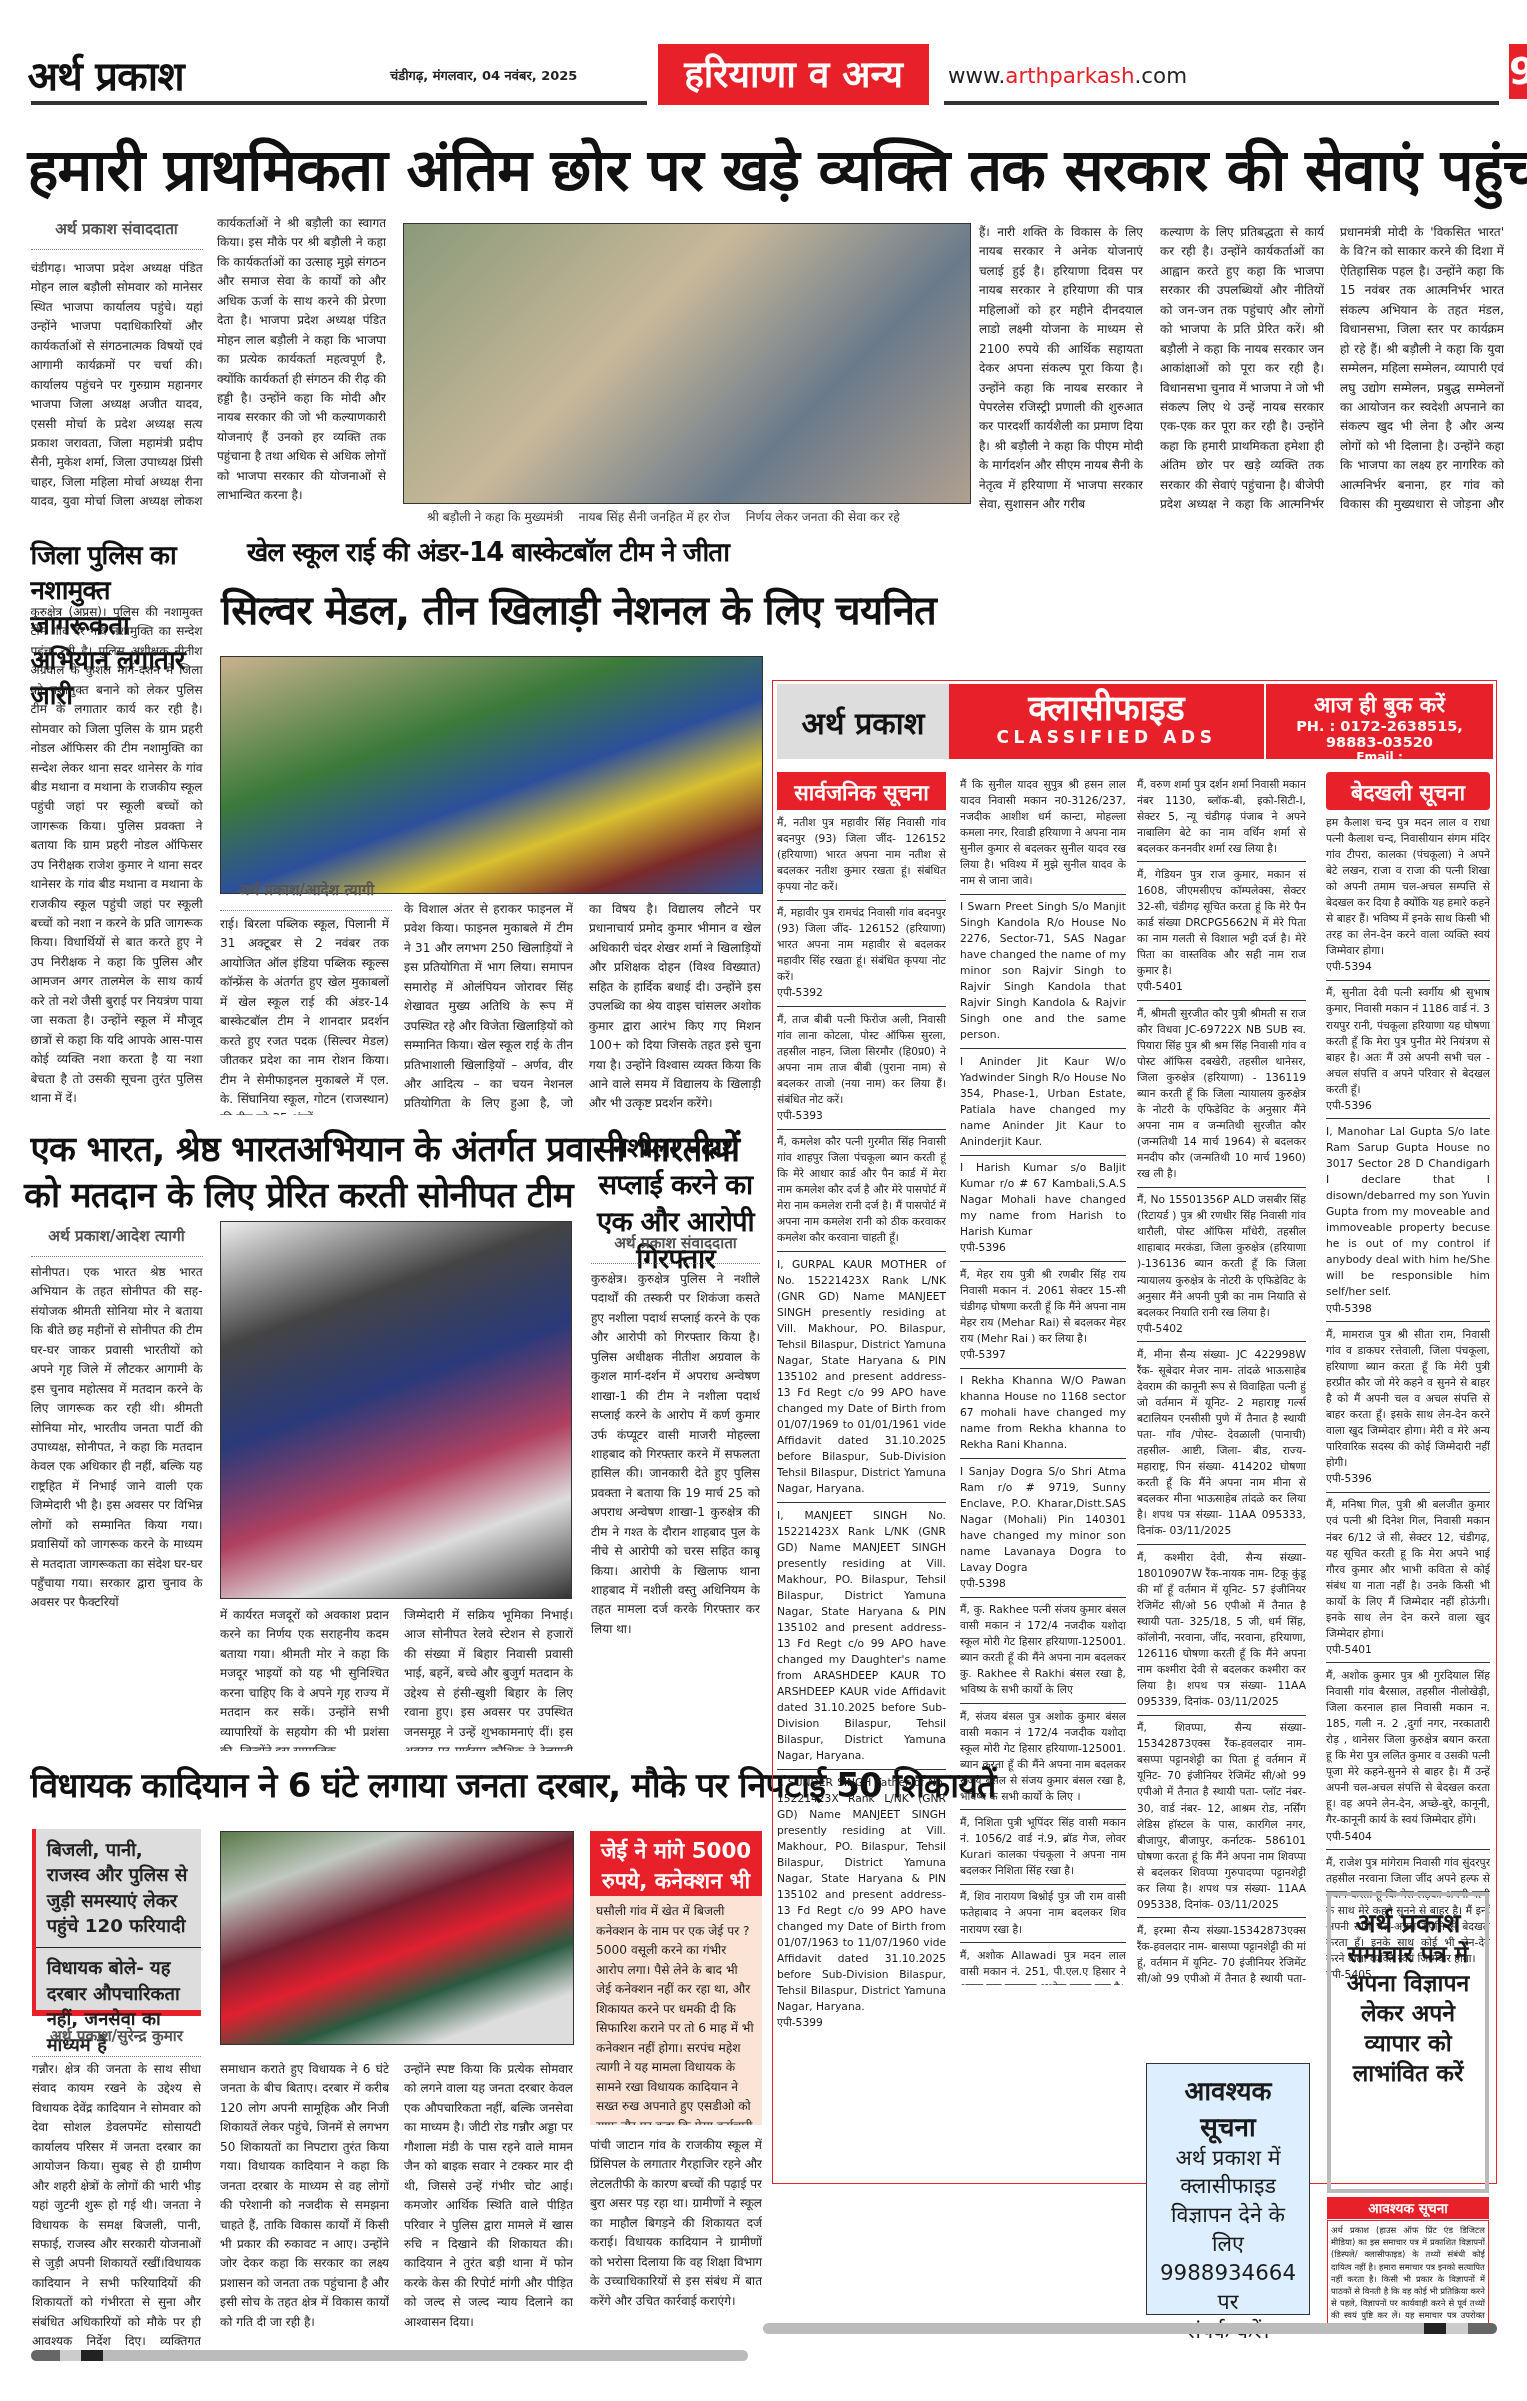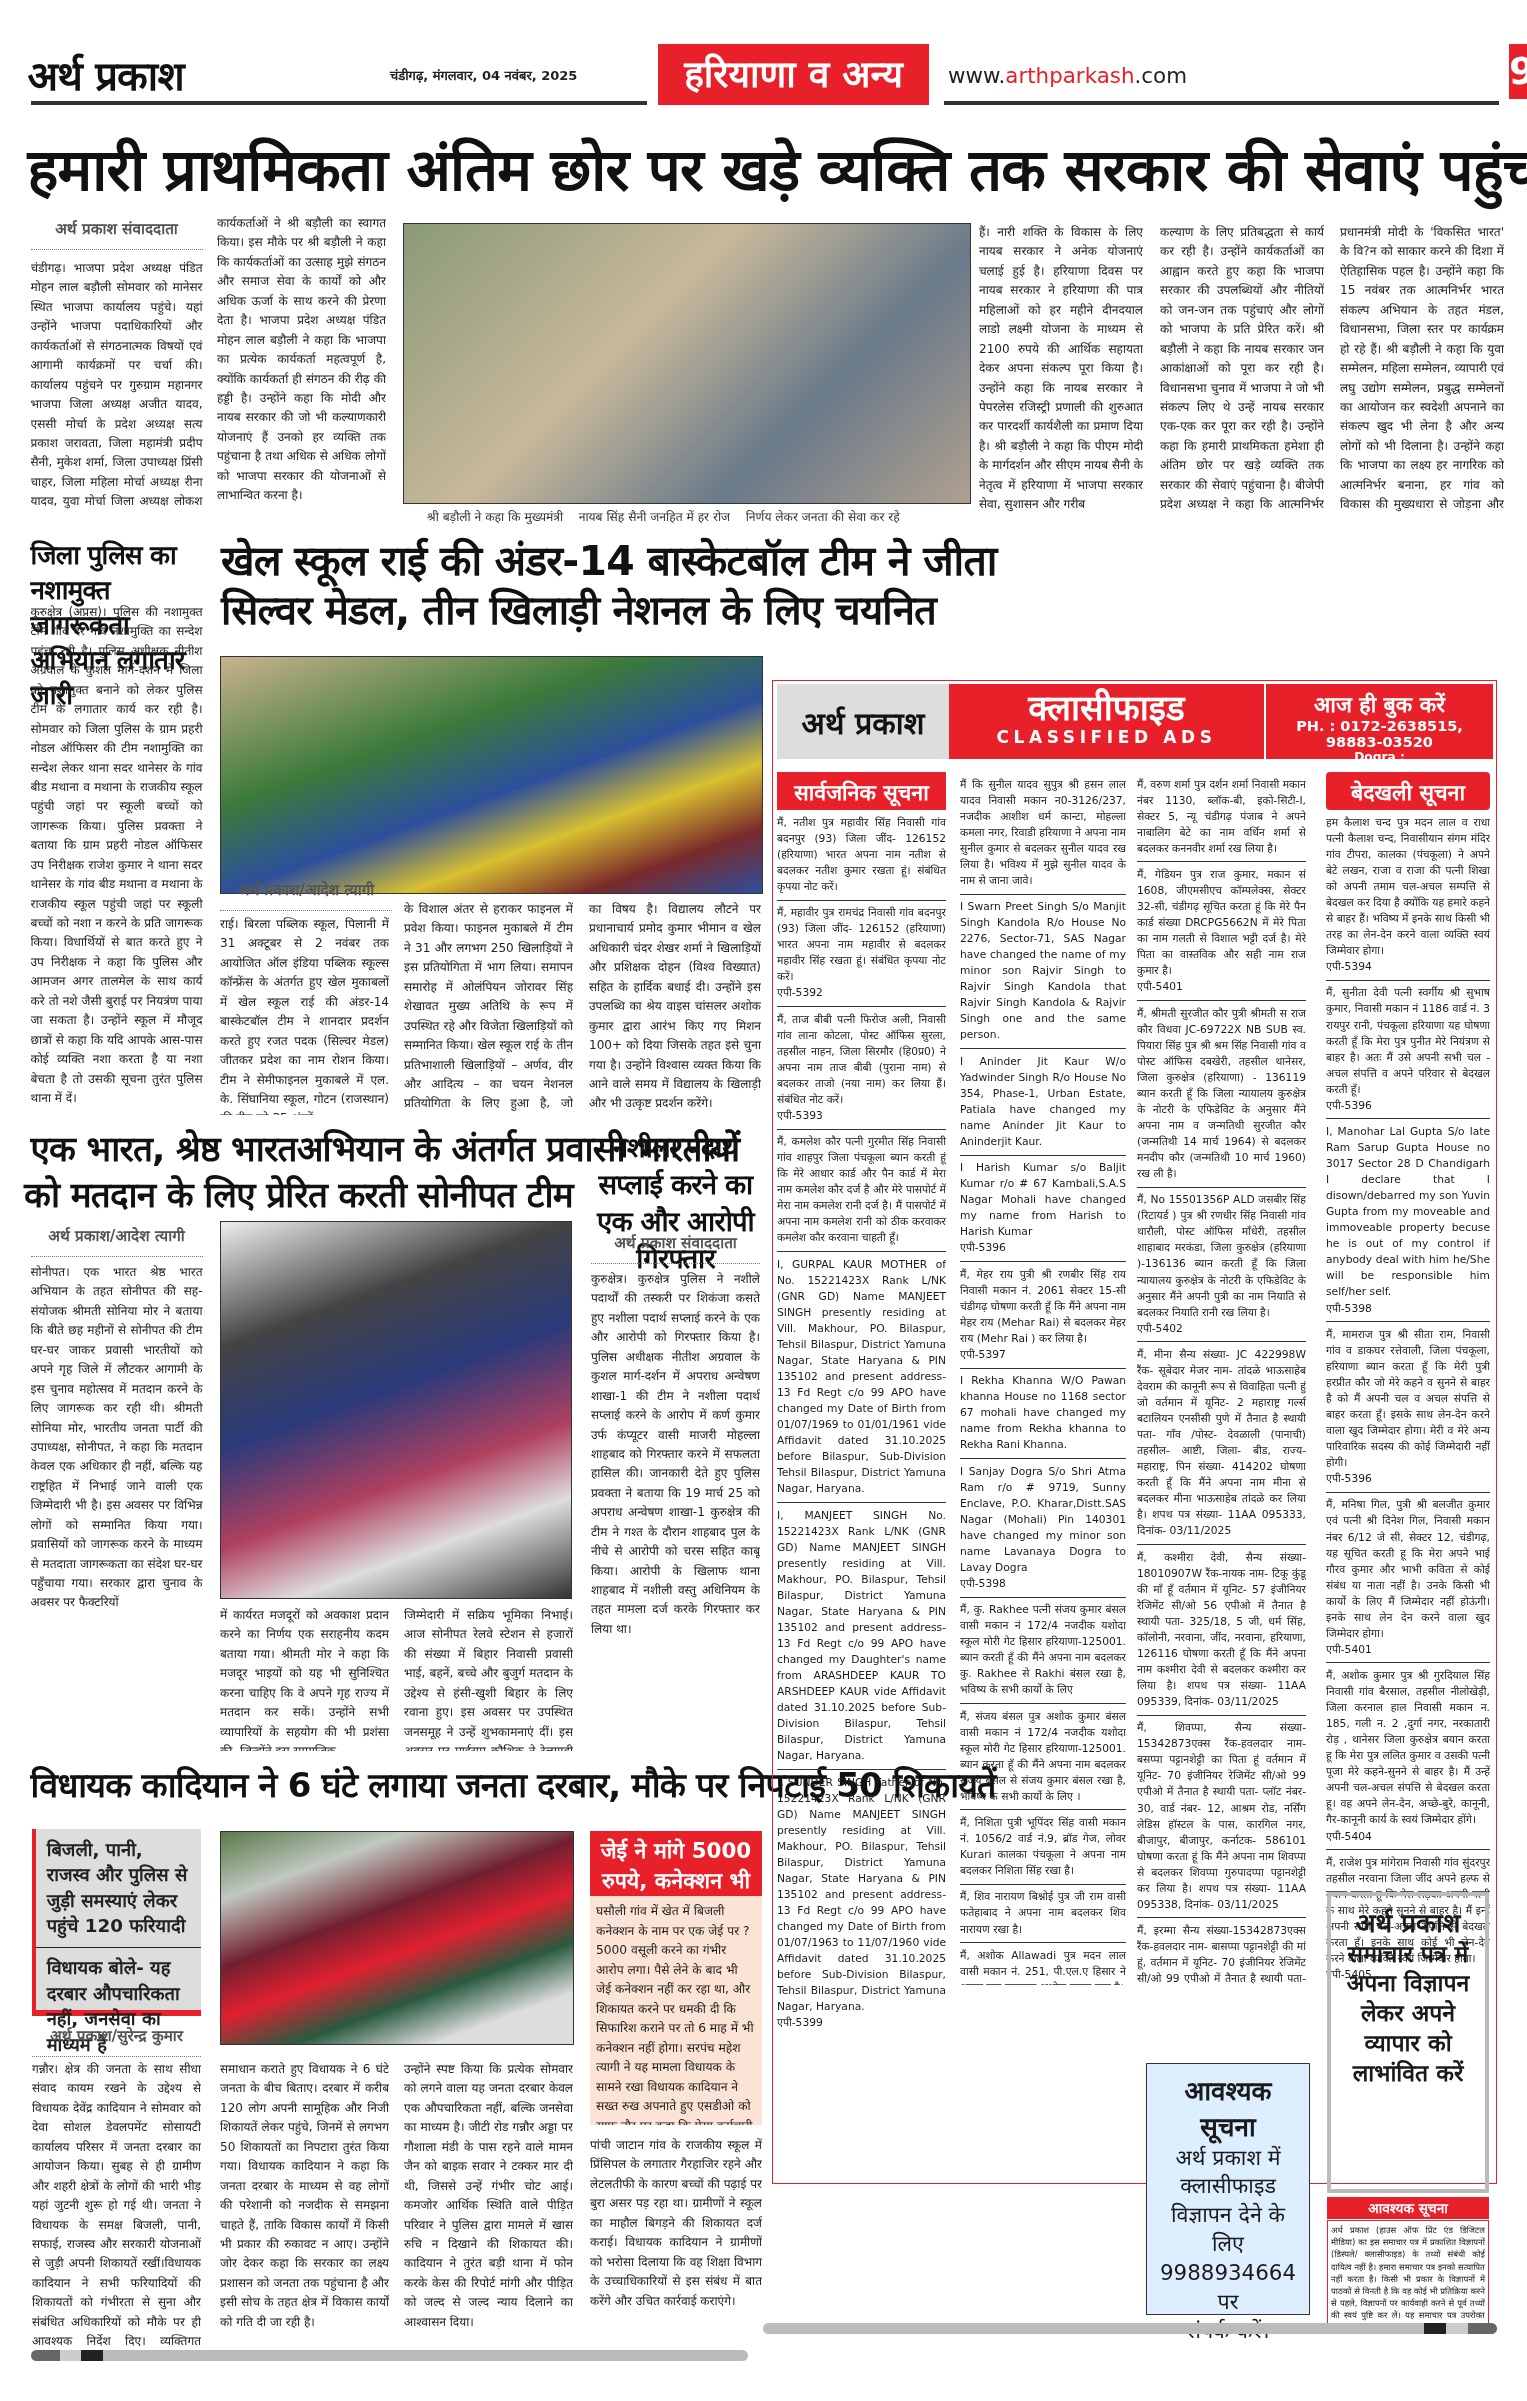--- a/index.html
+++ b/index.html
@@ -67,21 +67,21 @@
 <div class="abs body-text" style="left:217px;top:214px;width:169px;height:298px;overflow:hidden">कार्यकर्ताओं ने श्री बड़ौली का स्वागत किया। इस मौके पर श्री बड़ौली ने कहा कि कार्यकर्ताओं का उत्साह मुझे संगठन और समाज सेवा के कार्यों को और अधिक ऊर्जा के साथ करने की प्रेरणा देता है। भाजपा प्रदेश अध्यक्ष पंडित मोहन लाल बड़ौली ने कहा कि भाजपा का प्रत्येक कार्यकर्ता महत्वपूर्ण है, क्योंकि कार्यकर्ता ही संगठन की रीढ़ की हड्डी है। उन्होंने कहा कि मोदी और नायब सरकार की जो भी कल्याणकारी योजनाएं हैं उनको हर व्यक्ति तक पहुंचाना है तथा अधिक से अधिक लोगों को भाजपा सरकार की योजनाओं से लाभान्वित करना है।</div>
 <div class="abs photo" style="left:403px;top:223px;width:568px;height:281px"></div>
 <div class="abs caption" style="left:427px;top:508px;width:542px;white-space:pre">श्री बड़ौली ने कहा कि मुख्यमंत्री    नायब सिंह सैनी जनहित में हर रोज    निर्णय लेकर जनता की सेवा कर रहे</div>
 <div class="abs body-text" style="left:979px;top:223px;width:164px;height:290px;overflow:hidden">हैं। नारी शक्ति के विकास के लिए नायब सरकार ने अनेक योजनाएं चलाई हुई है। हरियाणा दिवस पर नायब सरकार ने हरियाणा की पात्र महिलाओं को हर महीने दीनदयाल लाडो लक्ष्मी योजना के माध्यम से 2100 रुपये की आर्थिक सहायता देकर अपना संकल्प पूरा किया है। उन्होंने कहा कि नायब सरकार ने पेपरलेस रजिस्ट्री प्रणाली की शुरुआत कर पारदर्शी कार्यशैली का प्रमाण दिया है। श्री बड़ौली ने कहा कि पीएम मोदी के मार्गदर्शन और सीएम नायब सैनी के नेतृत्व में हरियाणा में भाजपा सरकार सेवा, सुशासन और गरीब</div>
 <div class="abs body-text" style="left:1160px;top:223px;width:164px;height:290px;overflow:hidden">कल्याण के लिए प्रतिबद्धता से कार्य कर रही है। उन्होंने कार्यकर्ताओं का आह्वान करते हुए कहा कि भाजपा सरकार की उपलब्धियों और नीतियों को जन-जन तक पहुंचाएं और लोगों को भाजपा के प्रति प्रेरित करें। श्री बड़ौली ने कहा कि नायब सरकार जन आकांक्षाओं को पूरा कर रही है। विधानसभा चुनाव में भाजपा ने जो भी संकल्प लिए थे उन्हें नायब सरकार एक-एक कर पूरा कर रही है। उन्होंने कहा कि हमारी प्राथमिकता हमेशा ही अंतिम छोर पर खड़े व्यक्ति तक सरकार की सेवाएं पहुंचाना है। बीजेपी प्रदेश अध्यक्ष ने कहा कि आत्मनिर्भर भारत संकल्प अभियान</div>
 <div class="abs body-text" style="left:1340px;top:223px;width:164px;height:290px;overflow:hidden">प्रधानमंत्री मोदी के 'विकसित भारत' के वि?न को साकार करने की दिशा में ऐतिहासिक पहल है। उन्होंने कहा कि 15 नवंबर तक आत्मनिर्भर भारत संकल्प अभियान के तहत मंडल, विधानसभा, जिला स्तर पर कार्यक्रम हो रहे हैं। श्री बड़ौली ने कहा कि युवा सम्मेलन, महिला सम्मेलन, व्यापारी एवं लघु उद्योग सम्मेलन, प्रबुद्ध सम्मेलनों का आयोजन कर स्वदेशी अपनाने का संकल्प खुद भी लेना है और अन्य लोगों को भी दिलाना है। उन्होंने कहा कि भाजपा का लक्ष्य हर नागरिक को आत्मनिर्भर बनाना, हर गांव को विकास की मुख्यधारा से जोड़ना और हर घर में समृद्धि लाना है।</div>
 
 <div class="abs headline" style="left:30.5px;top:538px;width:172px;font-size:26px;line-height:1.35">जिला पुलिस का नशामुक्त जागरूकता अभियान लगातार जारी</div>
 <div class="abs body-text" style="left:30.5px;top:603px;width:172px;height:513px;overflow:hidden">कुरुक्षेत्र (अप्रस)। पुलिस की नशामुक्त टीम गांव दर गांव नशामुक्ति का सन्देश पहुंचा रही है। पुलिस अधीक्षक नीतीश अग्रवाल के कुशल मार्ग-दर्शन में जिला को नशामुक्त बनाने को लेकर पुलिस टीम के लगातार कार्य कर रही है। सोमवार को जिला पुलिस के ग्राम प्रहरी नोडल ऑफिसर की टीम नशामुक्ति का सन्देश लेकर थाना सदर थानेसर के गांव बीड मथाना व मथाना के राजकीय स्कूल पहुंची जहां पर स्कूली बच्चों को जागरूक किया। पुलिस प्रवक्ता ने बताया कि ग्राम प्रहरी नोडल ऑफिसर उप निरीक्षक राजेश कुमार ने थाना सदर थानेसर के गांव बीड मथाना व मथाना के राजकीय स्कूल पहुंची जहां पर स्कूली बच्चों को नशा न करने के प्रति जागरूक किया। विधार्थियों से बात करते हुए ने उप निरीक्षक ने कहा कि पुलिस और आमजन अगर तालमेल के साथ कार्य करे तो नशे जैसी बुराई पर नियत्रंण पाया जा सकता है। उन्होंने स्कूल में मौजूद छात्रों से कहा कि यदि आपके आस-पास कोई व्यक्ति नशा करता है या नशा बेचता है तो उसकी सूचना तुरंत पुलिस थाना में दें।</div>
 
-<div class="abs headline" style="left:221px;top:538px;width:534px;font-size:41px;text-align:center;white-space:nowrap">खेल स्कूल राई की अंडर-14 बास्केटबॉल टीम ने जीता</div>
+<div class="abs headline" style="left:221px;top:538px;width:534px;font-size:26px;text-align:center;white-space:nowrap">खेल स्कूल राई की अंडर-14 बास्केटबॉल टीम ने जीता</div>
 <div class="abs headline" style="left:221px;top:587px;width:534px;font-size:40px;text-align:center;white-space:nowrap">सिल्वर मेडल, तीन खिलाड़ी नेशनल के लिए चयनित</div>
 <div class="abs photo photo2" style="left:220px;top:656px;width:543px;height:238px"></div>
 <div class="abs byline" style="left:220px;top:879px;width:172px">अर्थ प्रकाश/आदेश त्यागी</div>
 <div class="abs body-text" style="left:220px;top:915px;width:169px;height:200px;overflow:hidden">राई। बिरला पब्लिक स्कूल, पिलानी में 31 अक्टूबर से 2 नवंबर तक आयोजित ऑल इंडिया पब्लिक स्कूल्स कॉन्फ्रेंस के अंतर्गत हुए खेल मुकाबलों में खेल स्कूल राई की अंडर-14 बास्केटबॉल टीम ने शानदार प्रदर्शन करते हुए रजत पदक (सिल्वर मेडल) जीतकर प्रदेश का नाम रोशन किया। टीम ने सेमीफाइनल मुकाबले में एल. के. सिंघानिया स्कूल, गोटन (राजस्थान) की टीम को 35 अंकों</div>
 <div class="abs body-text" style="left:404px;top:900px;width:169px;height:215px;overflow:hidden">के विशाल अंतर से हराकर फाइनल में प्रवेश किया। फाइनल मुकाबले में टीम ने 31 और लगभग 250 खिलाड़ियों ने इस प्रतियोगिता में भाग लिया। समापन समारोह में ओलंपियन जोरावर सिंह शेखावत मुख्य अतिथि के रूप में उपस्थित रहे और विजेता खिलाड़ियों को सम्मानित किया। खेल स्कूल राई के तीन प्रतिभाशाली खिलाड़ियों – अर्णव, वीर और आदित्य – का चयन नेशनल प्रतियोगिता के लिए हुआ है, जो विद्यालय और प्रदेश दोनों के लिए गर्व</div>
 <div class="abs body-text" style="left:589px;top:900px;width:172px;height:215px;overflow:hidden">का विषय है। विद्यालय लौटने पर प्रधानाचार्य प्रमोद कुमार भीमान व खेल अधिकारी चंदर शेखर शर्मा ने खिलाड़ियों और प्रशिक्षक दोहन (विश्व विख्यात) सहित के हार्दिक बधाई दी। उन्होंने इस उपलब्धि का श्रेय वाइस चांसलर अशोक कुमार द्वारा आरंभ किए गए मिशन 100+ को दिया जिसके तहत इसे चुना गया है। उन्होंने विश्वास व्यक्त किया कि आने वाले समय में विद्यालय के खिलाड़ी और भी उत्कृष्ट प्रदर्शन करेंगे।</div>
 
 <div class="abs headline" style="left:30.5px;top:1129px;width:549px;font-size:35px;text-align:center;white-space:nowrap">एक भारत, श्रेष्ठ भारतअभियान के अंतर्गत प्रवासी भारतीयों</div>
 <div class="abs headline" style="left:24px;top:1175px;width:549px;font-size:35px;text-align:center;white-space:nowrap">को मतदान के लिए प्रेरित करती सोनीपत टीम</div>
 <div class="abs byline" style="left:30.5px;top:1225px;width:172px">अर्थ प्रकाश/आदेश त्यागी</div>
@@ -112,21 +112,21 @@
 <div class="abs classified-frame"></div>
 <div class="abs cl-banner">
   <div class="cl-logo">अर्थ प्रकाश</div>
   <div class="cl-mid">
     <div class="big">क्लासीफाइड</div>
     <div class="small">CLASSIFIED ADS</div>
   </div>
   <div class="cl-right">
     <div class="t1">आज ही बुक करें</div>
     <div class="t2">PH. : 0172-2638515, 98883-03520</div>
-    <div class="t3">Dogra : arthparkashadvt29@gmail.com</div>
+    <div class="t3">Email : arthparkashadvt29@from.com</div>
   </div>
 </div>
 
 <div class="cl-col" style="left:777px;width:169px">
   <div class="cl-section-head">सार्वजनिक सूचना</div>
   <div id="c1">
       <div class="notice"><span>मैं, नतीश पुत्र महावीर सिंह निवासी गांव बदनपुर (93) जिला जींद- 126152 (हरियाणा) भारत अपना नाम नतीश से बदलकर नतीश कुमार रखता हूं। संबंधित कृपया नोट करें।</span></div>
       <div class="notice"><span>मैं, महावीर पुत्र रामचंद्र निवासी गांव बदनपुर (93) जिला जींद- 126152 (हरियाणा) भारत अपना नाम महावीर से बदलकर महावीर सिंह रखता हूं। संबंधित कृपया नोट करें।</span><span class="ref">एपी-5392</span></div>
       <div class="notice"><span>मैं, ताज बीबी पत्नी फिरोज अली, निवासी गांव लाना कोटला, पोस्ट ऑफिस सुरला, तहसील नाहन, जिला सिरमौर (हि0प्र0) ने अपना नाम ताज बीबी (पुराना नाम) से बदलकर ताजो (नया नाम) कर लिया हैं। संबंधित नोट करें।</span><span class="ref">एपी-5393</span></div>
       <div class="notice"><span>मैं, कमलेश कौर पत्नी गुरमीत सिंह निवासी गांव शाहपुर जिला पंचकूला ब्यान करती हूं कि मेरे आधार कार्ड और पैन कार्ड में मेरा नाम कमलेश कौर दर्ज है और मेरे पासपोर्ट में मेरा नाम कमलेश रानी दर्ज है। मैं पासपोर्ट में अपना नाम कमलेश रानी को ठीक करवाकर कमलेश कौर करवाना चाहती हूँ।</span></div>

